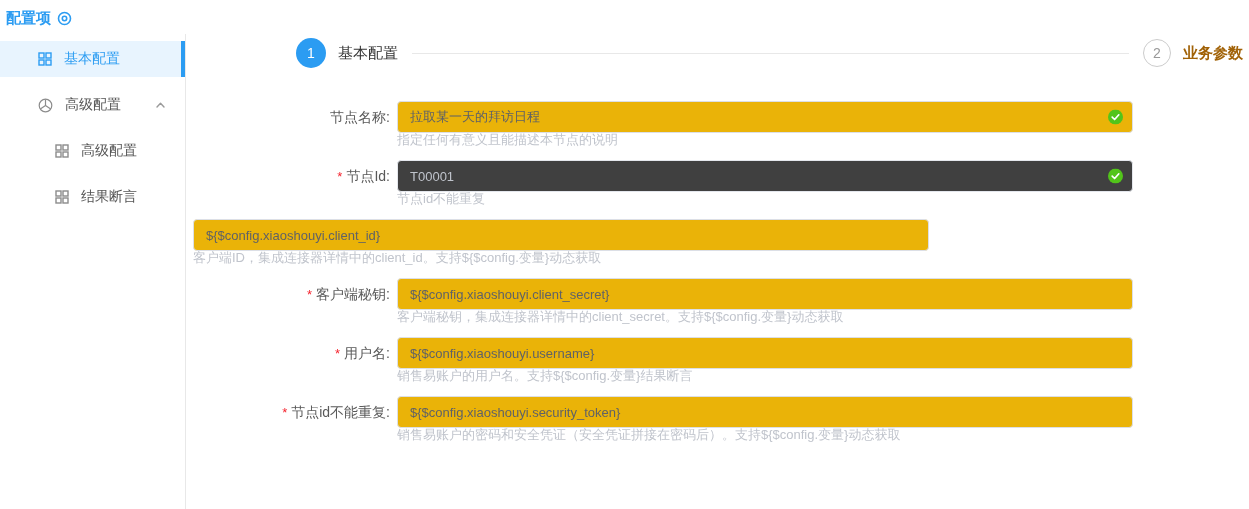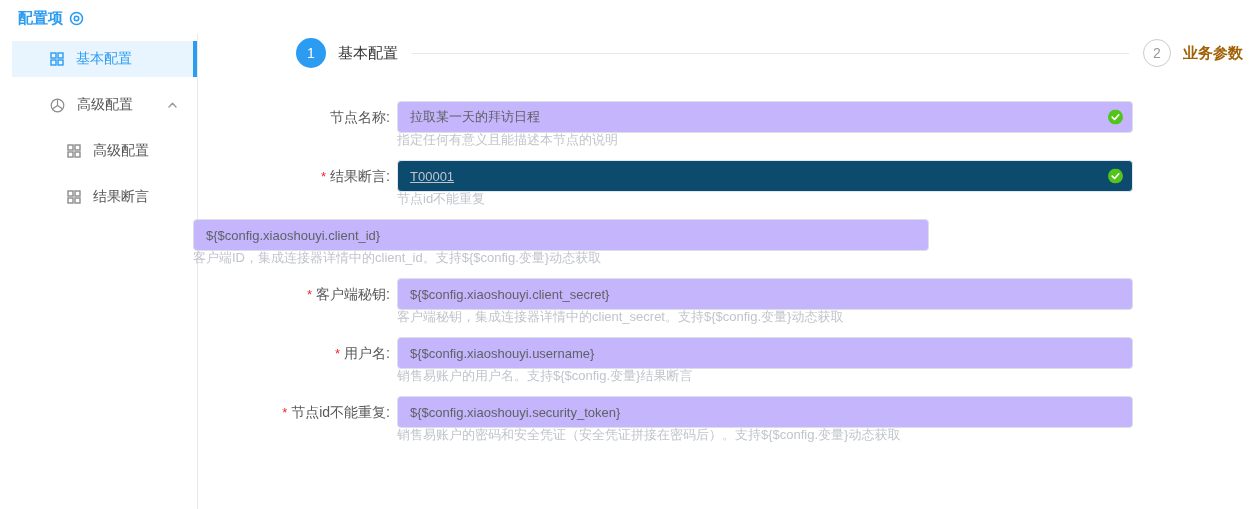--- a/index.html
+++ b/index.html
@@ -3,21 +3,21 @@
 <meta charset="utf-8">
 <style>
   * { margin:0; padding:0; box-sizing:border-box; }
   html,body { width:1249px; height:509px; }
   body {
     position:relative; background:#fff; overflow:hidden;
     font-family:"Liberation Sans", sans-serif;
   }
 
   
-  .sidebar { position:absolute; left:12px; top:0; width:186px; height:509px; display:flex; flex-direction:column; }
+  .sidebar { position:absolute; left:0; top:0; width:186px; height:509px; display:flex; flex-direction:column; }
   .sidebar-header {
     display:flex; align-items:center; gap:6px;
     padding:9px 0 6px 6px; color:var(--primary); font-size:15px; font-weight:bold;
   }
   .sidebar-header .hdr-icon { display:inline-flex; }
   .sidebar-nav { flex:1; border-right:1px solid var(--divider); padding-top:7px; }
   .nav-item {
     position:relative; height:36px; margin-bottom:10px;
     display:flex; align-items:center; gap:12px;
     padding-left:38px; font-size:14px; color:#555; cursor:pointer;
@@ -53,23 +53,23 @@
   .form-label {
     width:204px; text-align:right; font-size:14px; color:#595959;
     line-height:32px; white-space:nowrap;
   }
   .required-star { color:var(--danger); margin-right:4px; font-size:13px; }
   .form-control-col { margin-left:7px; width:736px; }
   .input-wrap { position:relative; }
   input.form-input {
     width:100%; height:32px; border:1px solid #dcdfe6; border-radius:4px;
     padding:0 34px 0 12px; font-size:13px; color:#606266;
-    font-family:inherit; outline:none; background:#c4b5fd;
-  }
-  input.form-input.is-disabled { background:#0c4a6e; color:#c0c4cc; border-color:#e4e7ed;text-decoration:underline; }
+    font-family:inherit; outline:none; background:#eab308;
+  }
+  input.form-input.is-disabled { background:#404040; color:#c0c4cc; border-color:#e4e7ed; }
   .check-badge { position:absolute; right:10px; top:50%; transform:translateY(-50%); display:inline-flex; }
   .form-help { margin-top:0; font-size:13px; color:#c0c4cc; line-height:14px; white-space:nowrap; }
 </style>
 </head>
 <body>
 
 <aside class="sidebar">
   <div class="sidebar-header">
     <span>配置项</span>
     <span class="hdr-icon">
@@ -168,21 +168,21 @@
                 <circle cx="7.5" cy="7.5" r="7.5" fill="#52c41a"></circle>
                 <polyline points="4.2,7.7 6.6,10 10.8,5.3" fill="none" stroke="#fff" stroke-width="1.7" stroke-linecap="round" stroke-linejoin="round"></polyline>
               </svg>
             </span>
       </div>
       <div class="form-help">指定任何有意义且能描述本节点的说明</div>
     </div>
   </div>
       <div class="form-row">
     <div class="form-label">
-      <span class="required-star">*</span><span class="label-text">结果断言:</span>
+      <span class="required-star">*</span><span class="label-text">节点Id:</span>
     </div>
     <div class="form-control-col">
       <div class="input-wrap">
         <input class="form-input is-disabled" type="text" disabled="" value="T00001" style="">
         <span class="check-badge">
               <svg width="15" height="15" viewBox="0 0 15 15">
                 <circle cx="7.5" cy="7.5" r="7.5" fill="#52c41a"></circle>
                 <polyline points="4.2,7.7 6.6,10 10.8,5.3" fill="none" stroke="#fff" stroke-width="1.7" stroke-linecap="round" stroke-linejoin="round"></polyline>
               </svg>
             </span>

